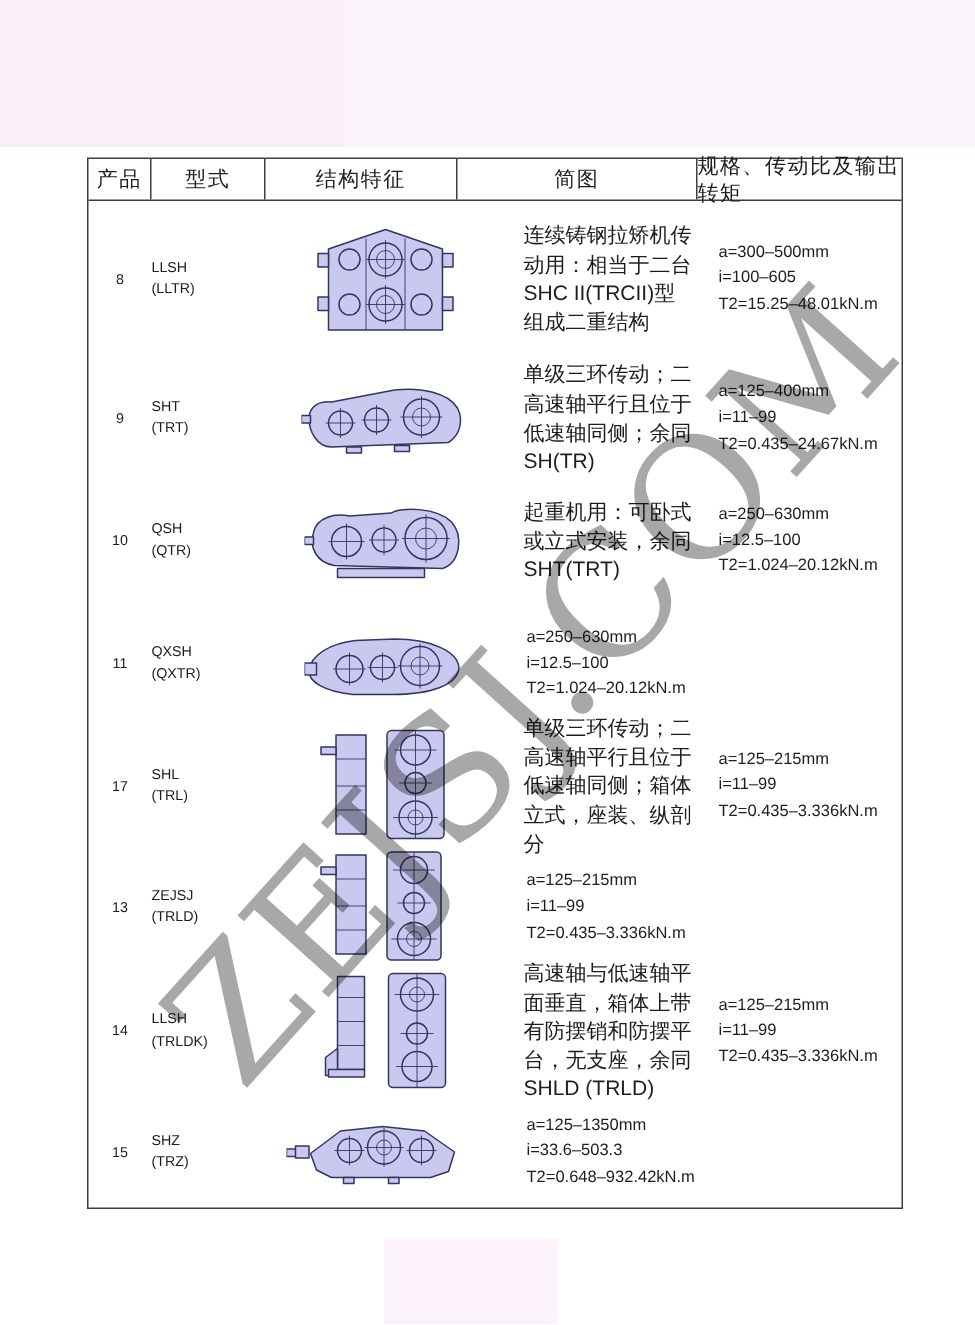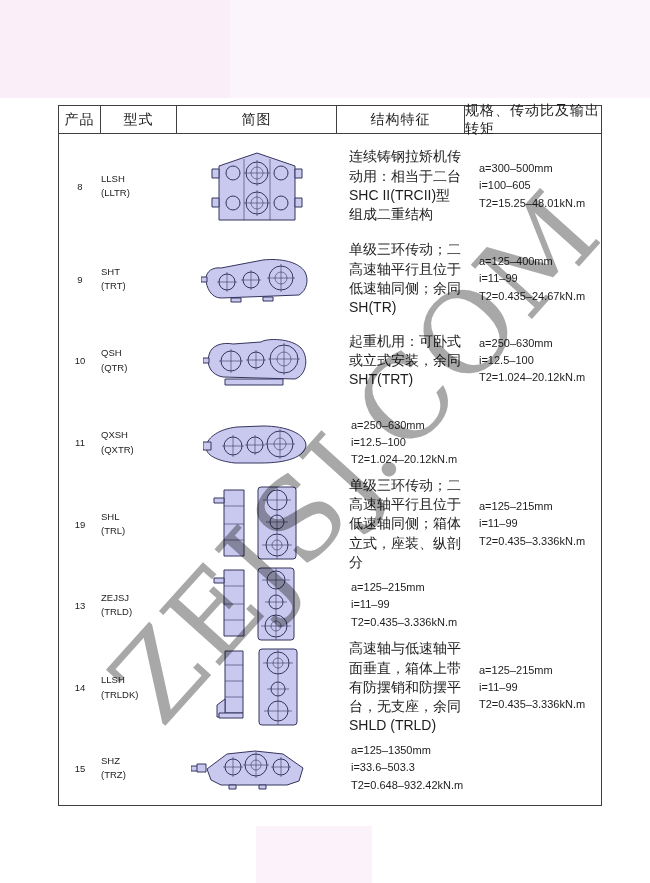--- a/index.html
+++ b/index.html
@@ -53,22 +53,22 @@
 </head>
 <body>
 
 <div class="tint-top"></div>
 <div class="tint-bottom"></div>
 
 <div class="tbl">
   <div class="thead">
     <div class="th w1">产品</div>
     <div class="th w2">型式</div>
+    <div class="th w4">结构特征</div>
     <div class="th w3">简图</div>
-    <div class="th w4">结构特征</div>
     <div class="th w5">规格、传动比及输出转矩</div>
   </div>
 
   <div class="tbody">
 
     <div class="row">
       <div class="num">8</div>
       <div class="model">
         <div>LLSH</div>
         <div>(LLTR)</div>
@@ -170,21 +170,21 @@
         </svg>
       </div>
       <div class="specs">
         <div>a=250–630mm</div>
         <div>i=12.5–100</div>
         <div>T2=1.024–20.12kN.m</div>
       </div>
     </div>
 
     <div class="row">
-      <div class="num">19</div>
+      <div class="num">17</div>
       <div class="model">
         <div>SHL</div>
         <div>(TRL)</div>
       </div>
       <div class="diag">
         <svg width="90" height="80" viewBox="0 0 90 80">
           <rect class="df" x="12" y="6" width="20" height="66"></rect>
           <rect class="df" x="2" y="14" width="10" height="5"></rect>
           <path class="dl" d="M12 22 H32 M12 40 H32 M12 56 H32"></path>
           <rect class="df" x="46" y="3" width="38" height="72" rx="3"></rect>

